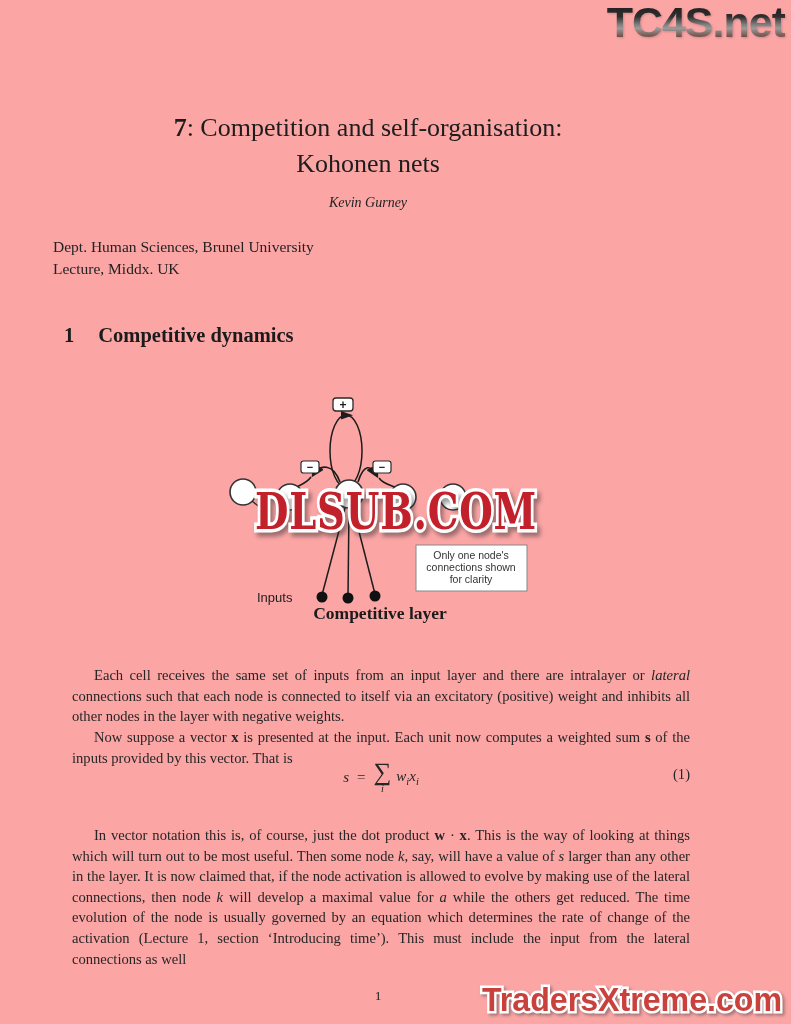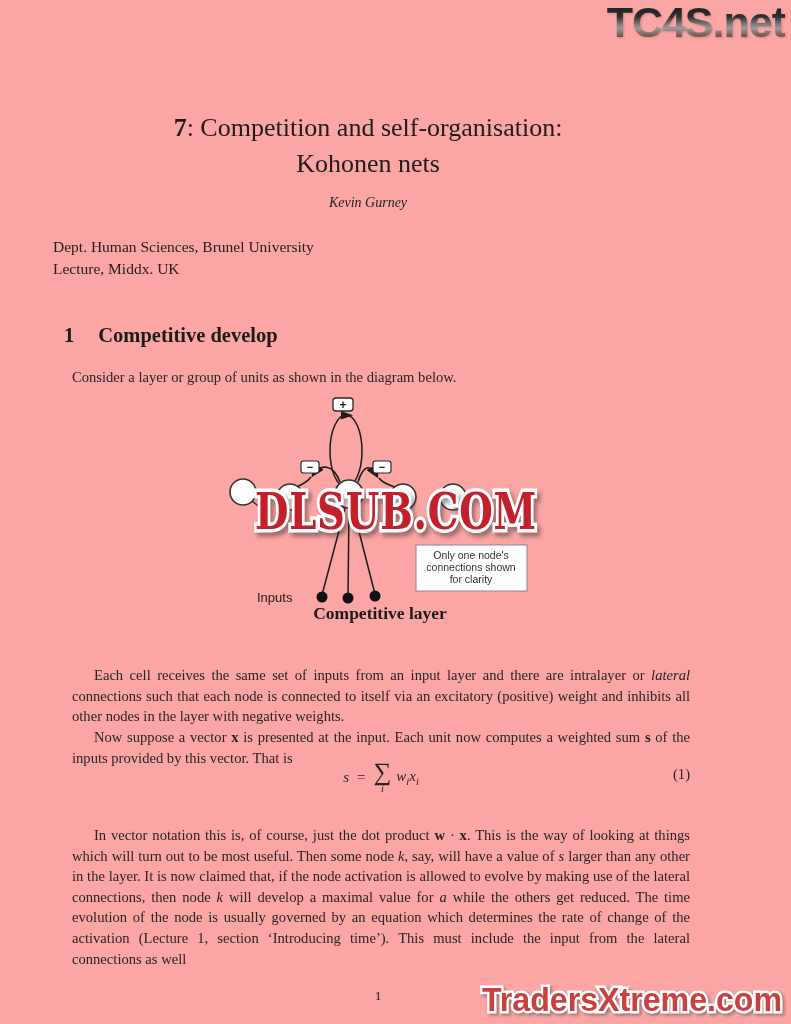--- a/index.html
+++ b/index.html
@@ -62,24 +62,23 @@
     <div class="title-line"><span class="title-num">7</span><span>: Competition and self-organisation:</span></div>
     <div class="title-line">Kohonen nets</div>
   </div>
   <div class="author">Kevin Gurney</div>
   <div class="affil">
     <div>Dept. Human Sciences, Brunel University</div>
     <div>Lecture, Middx. UK</div>
   </div>
 
   <div class="section-heading">
-    <span class="sec-num">1</span><span class="sec-title">Competitive develop</span>
+    <span class="sec-num">1</span><span class="sec-title">Competitive dynamics</span>
   </div>
 
-  <div class="body-par" style="top:367px;">Consider a layer or group of units as shown in the diagram below.</div>
 
   <svg class="diagram" viewBox="0 0 330 240" width="330" height="240">
     <defs>
       <marker id="arr" viewBox="0 0 10 10" refX="8" refY="5" markerWidth="8" markerHeight="8" orient="auto-start-reverse">
         <path d="M0,0 L10,5 L0,10 z" fill="#1c1c1c"></path>
       </marker>
     </defs>
 
     <g>
       <rect x="113" y="8" width="20" height="13" rx="3" fill="#fff" stroke="#2a2a2a" stroke-width="1.3"></rect>

